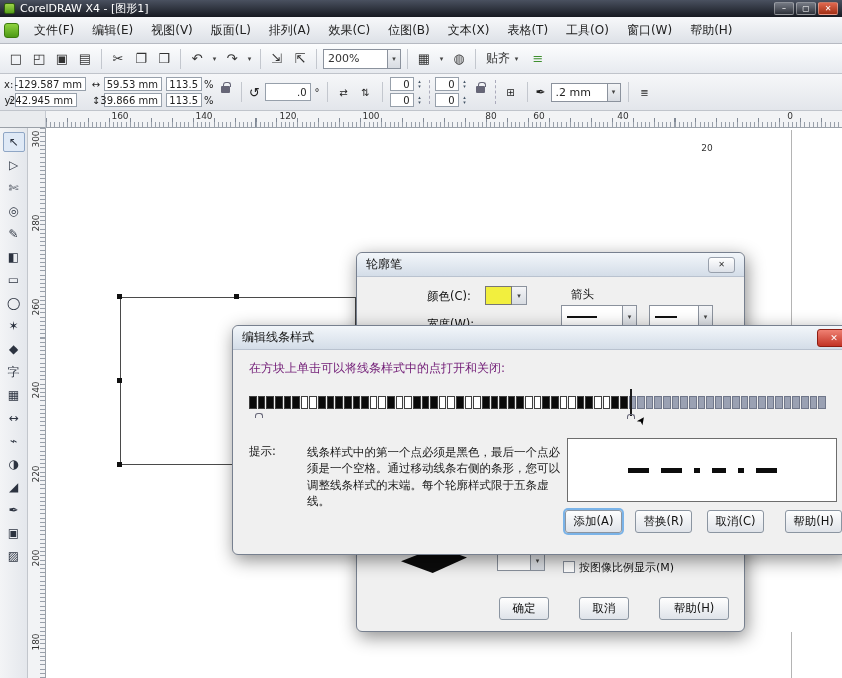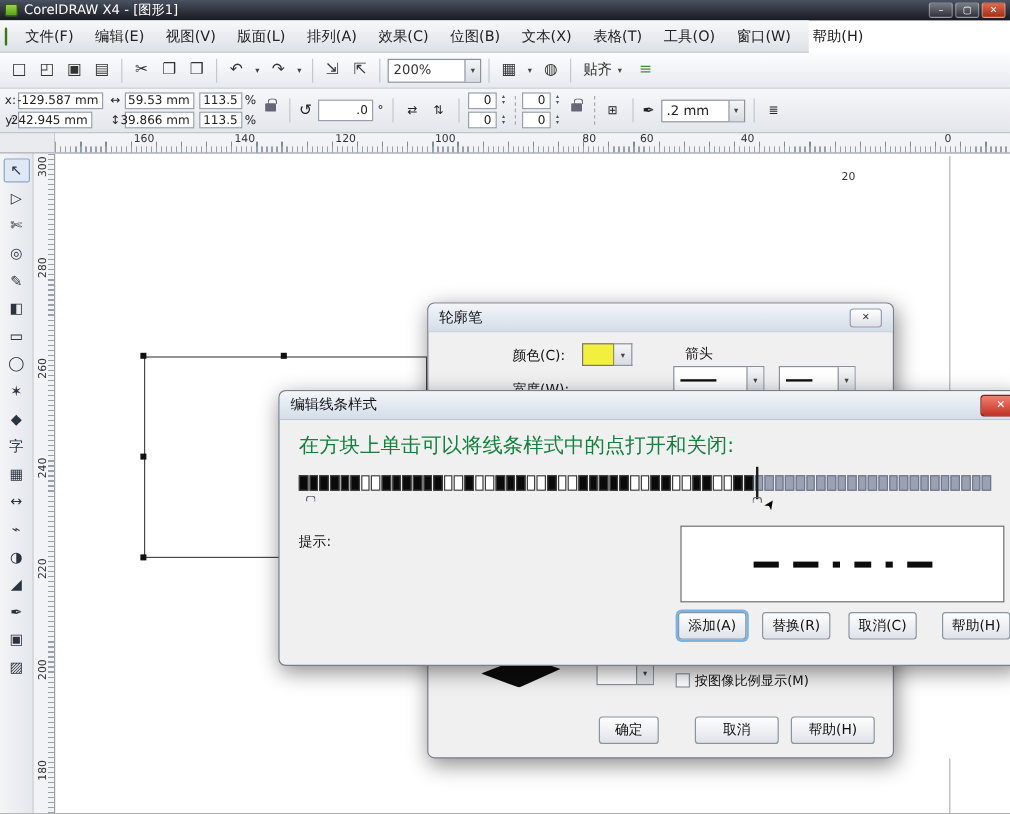--- a/index.html
+++ b/index.html
@@ -8,21 +8,21 @@
   #screen{position:relative;width:842px;height:678px;overflow:hidden;background:#fff;margin:0 auto}
 
   
   .titlebar{position:absolute;left:0;top:0;width:842px;height:17px;background:linear-gradient(#4a5160,#171a21);color:#fff;font-size:11px;display:flex;align-items:center;padding:0 4px;gap:5px;z-index:3}
   .app-icon{width:11px;height:11px;background:linear-gradient(#9ed34a,#55a019);border:1px solid #2f5d0d;border-radius:2px}
   .win-btns{margin-left:auto;display:flex;gap:2px}
   .win-btn{width:20px;height:13px;background:linear-gradient(rgba(255,255,255,.28),rgba(255,255,255,.06));border:1px solid rgba(255,255,255,.35);border-radius:2px;color:#fff;font-size:8px;line-height:11px;text-align:center}
   .win-btn.close{background:linear-gradient(#e0684f,#a22f14)}
 
   
-  .menubar{position:absolute;left:0;top:17px;width:674px;height:27px;background:linear-gradient(#f7f8fa,#dde1e7);border-bottom:1px solid #b6bac2;display:flex;align-items:center;padding-left:4px;font-size:12px;color:#222;z-index:3}
+  .menubar{position:absolute;left:0;top:17px;width:842px;height:27px;background:linear-gradient(#f7f8fa,#dde1e7);border-bottom:1px solid #b6bac2;display:flex;align-items:center;padding-left:4px;font-size:12px;color:#222;z-index:3}
   .doc-icon{width:15px;height:15px;background:linear-gradient(#8fd23f,#4d9a15);border:1px solid #3c7a0e;border-radius:3px;margin-right:6px}
   .menu-item{padding:4px 9px;cursor:default;white-space:nowrap}
 
   
   .tb{position:absolute;left:0;top:44px;width:842px;height:30px;background:linear-gradient(#fcfdfe,#e7eaef);border-bottom:1px solid #c0c4cb;display:flex;align-items:center;padding-left:6px;gap:3px;font-size:13px;color:#333;z-index:3}
   .tbi{width:20px;height:20px;display:flex;align-items:center;justify-content:center;border-radius:2px}
   .dd{font-size:7px;color:#444;width:9px;text-align:center}
   .sep{width:1px;height:20px;background:#c3c7ce;margin:0 3px}
   .combo{height:20px;background:#fff;border:1px solid #8b929d;display:flex;align-items:center;font-size:11px}
   .combo .val{padding:0 4px;flex:1;white-space:nowrap}
@@ -76,21 +76,21 @@
   .swatch-dd{width:15px;height:19px;background:linear-gradient(#f4f5f7,#d8dce2);border:1px solid #8b929d;border-left:none;display:flex;align-items:center;justify-content:center}
   .line-prev{width:30px;height:0;border-top:2px solid #111}
   .op-combo{position:absolute;height:24px;background:#fff;border:1px solid #8b929d;display:flex;align-items:center;padding-left:5px}
   .op-combo .dbtn{margin-left:auto;width:14px;height:100%;background:linear-gradient(#f4f5f7,#d8dce2);border-left:1px solid #8b929d;display:flex;align-items:center;justify-content:center}
   .arrow-shape{position:absolute;left:44px;top:294px;width:66px;height:26px;background:#0c0c0c;clip-path:polygon(0 55%,55% 0,100% 40%,48% 100%)}
   .cb{position:absolute;width:12px;height:12px;background:#fff;border:1px solid #8a929e}
   .btn{position:absolute;height:23px;display:flex;align-items:center;justify-content:center;background:linear-gradient(#fefefe,#dfe3e9);border:1px solid #8b95a1;border-radius:3px;color:#111;font-size:11.5px;white-space:nowrap}
 
   
   .red-close{position:absolute;left:584px;top:3px;width:34px;height:18px;background:linear-gradient(#ef8173,#c23325);border:1px solid #8d1d12;border-radius:3px;color:#fff;font-size:9px;display:flex;align-items:center;justify-content:center}
-  .instr{position:absolute;left:16px;top:34px;font-size:17px;color:#15803d;white-space:nowrap}
+  .instr{position:absolute;left:16px;top:34px;font-size:12px;color:#701a75;white-space:nowrap}
   #strip{position:absolute;left:16px;top:70px;width:586px;height:13px;display:flex}
   .pcell{flex:0 0 7.7px;height:13px;margin-right:0.95px;border:1px solid #3f3f3f;background:#fff}
   .pcell.on{background:#0a0a0a}
   .pcell.na{background:#9aa1b3;border-color:#70778a}
   #pat-handle{position:absolute;left:397px;top:63px;width:2px;height:27px;background:#1c1c1c}
   .cursor-icon{position:absolute;left:404px;top:88px;font-size:11px;transform:rotate(-55deg);color:#000}
   .hint-label{position:absolute;left:16px;top:118px;font-size:11.5px;color:#111}
   .hint-text{position:absolute;left:74px;top:118px;width:254px;font-size:11.5px;line-height:1.42;color:#1a1a1a}
   .preview{position:absolute;left:334px;top:112px;width:270px;height:64px;background:#fff;border:1px solid #6d6d6d;display:flex;align-items:center;justify-content:center;gap:12px}
   .dash{height:5px;background:#0d0d0d}
@@ -349,21 +349,21 @@
 
     <span class="arrow-shape"></span>
     <span class="op-combo" style="left:140px;top:298px;width:48px;height:20px">
       <span class="dbtn">
           <span class="dd">▾</span>
         </span>
     </span>
     <span class="cb" style="left:206px;top:308px"></span>
     <span class="lbl" style="left:222px;top:307px;font-size:11px">按图像比例显示(M)</span>
     <span class="btn" style="left:142px;top:344px;width:50px">确定</span>
-    <span class="btn" style="left:222px;top:344px;width:70px">取消</span>
+    <span class="btn" style="left:222px;top:344px;width:50px">取消</span>
     <span class="btn" style="left:302px;top:344px;width:70px">帮助(H)</span>
   </div>
 
   <div class="dlg" id="edit-dlg">
     <div class="dlg-title">
       <span>编辑线条样式</span>
     </div>
     <span class="red-close">✕</span>
     <span class="instr">在方块上单击可以将线条样式中的点打开和关闭:</span>
     <div id="strip">
@@ -433,20 +433,21 @@
         <div class="pcell na"></div>
         <div class="pcell na"></div>
         <div class="pcell na"></div>
         <div class="pcell na"></div>
       </div>
     <div id="pat-handle"></div>
     <span class="abs" style="left:20px;top:91px"><span class="mlock"></span></span>
     <span class="abs" style="left:392px;top:92px"><span class="mlock"></span></span>
     <span class="cursor-icon">➤</span>
     <span class="hint-label">提示:</span>
+    <span class="hint-text">线条样式中的第一个点必须是黑色，最后一个点必须是一个空格。通过移动线条右侧的条形，您可以调整线条样式的末端。每个轮廓样式限于五条虚线。</span>
     <div class="preview" id="dash-preview">
         <span class="dash" style="width: 21px;"></span>
         <span class="dash" style="width: 21px;"></span>
         <span class="dash" style="width: 6px;"></span>
         <span class="dash" style="width: 14px;"></span>
         <span class="dash" style="width: 6px;"></span>
         <span class="dash" style="width: 21px;"></span>
       </div>
     <span class="btn w62" id="btn-add">添加(A)</span>
     <span class="btn w62" id="btn-replace">替换(R)</span>

